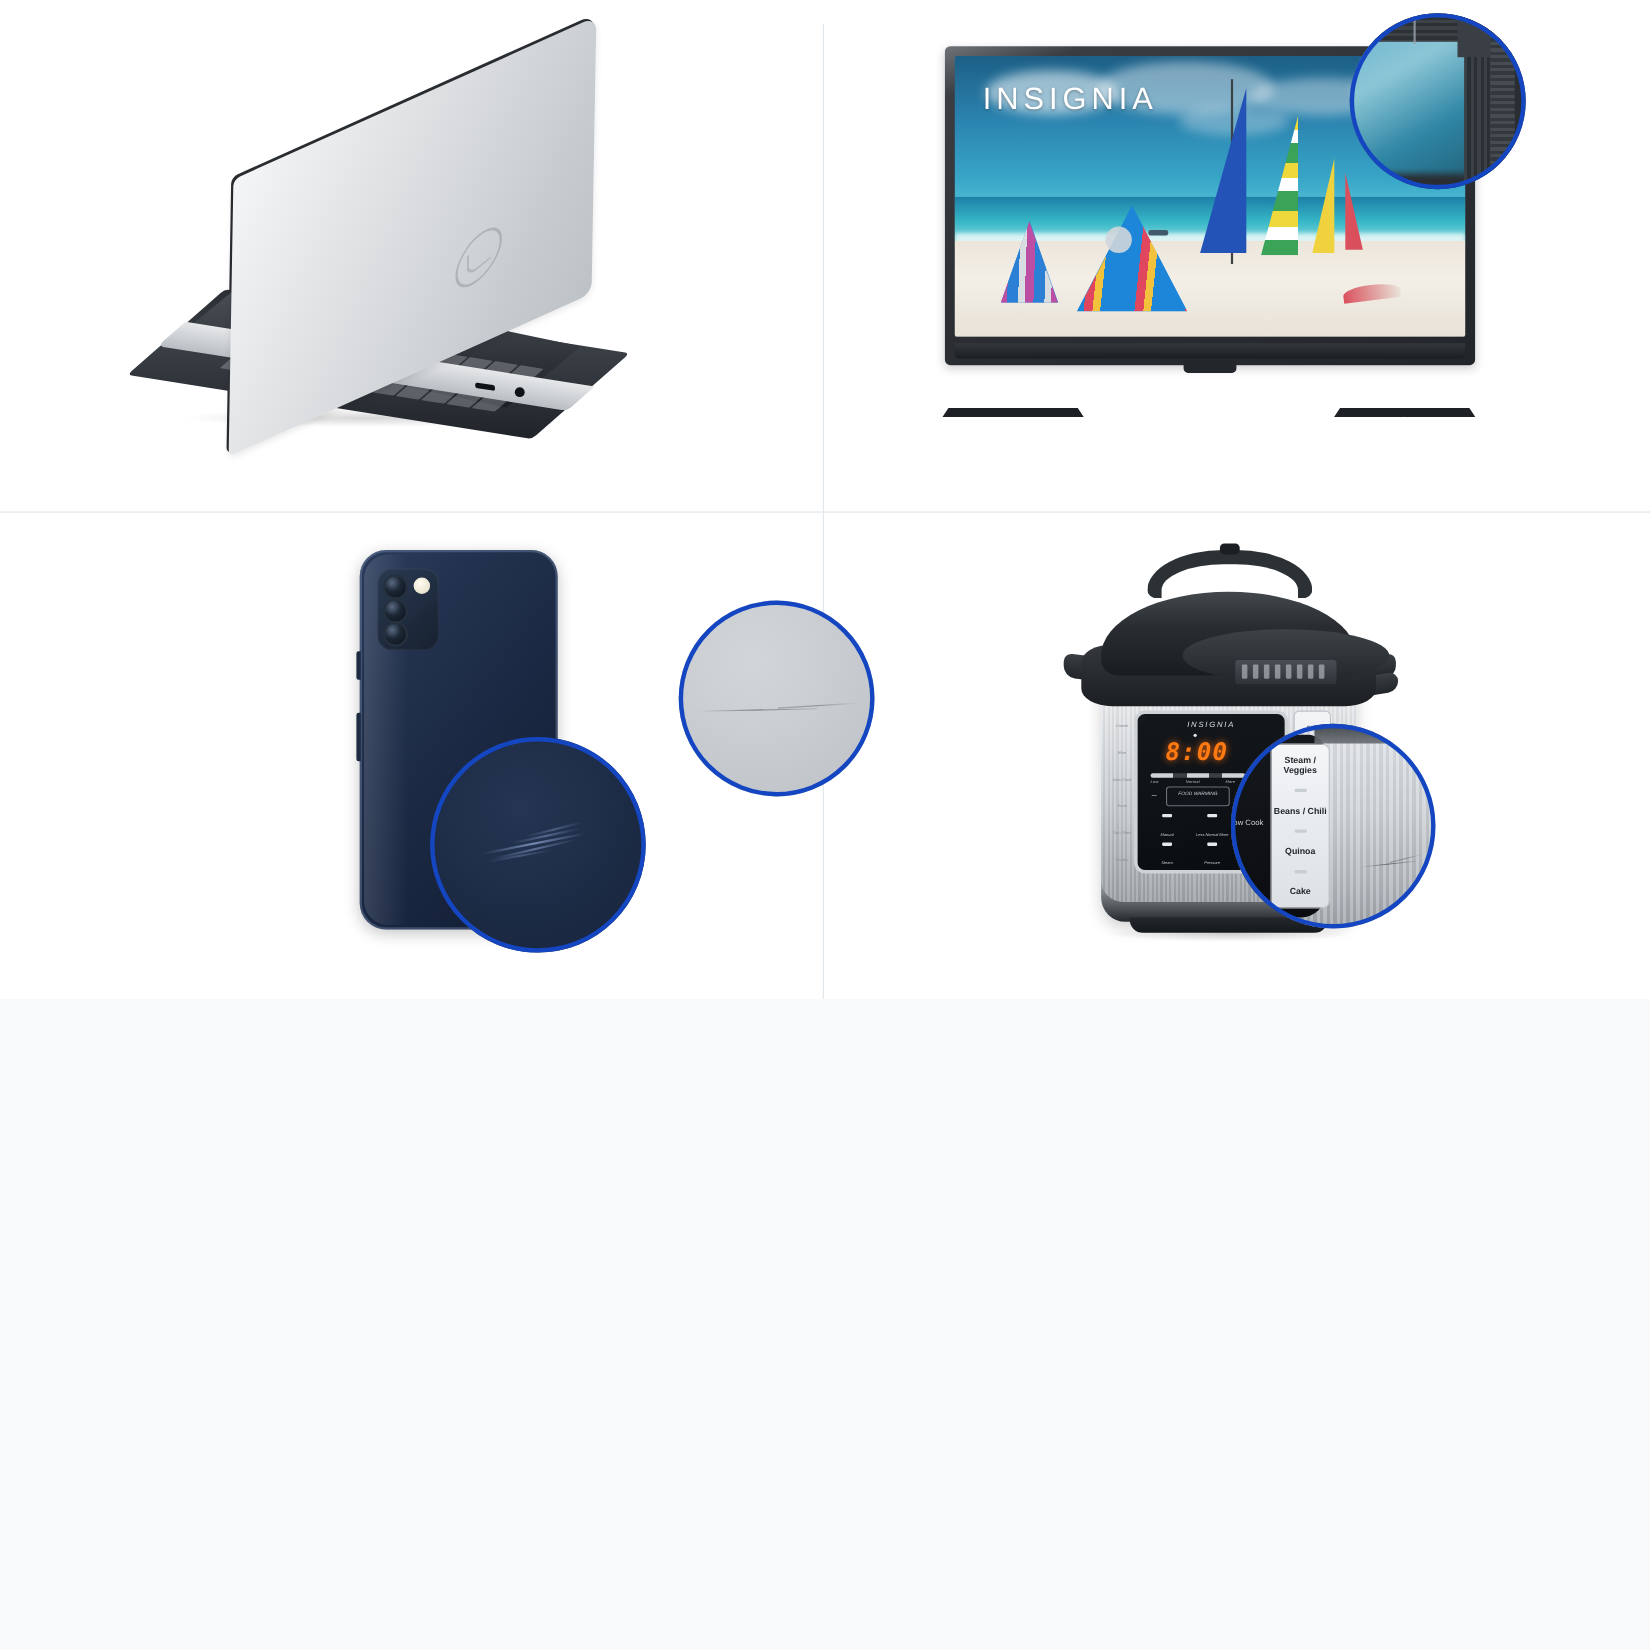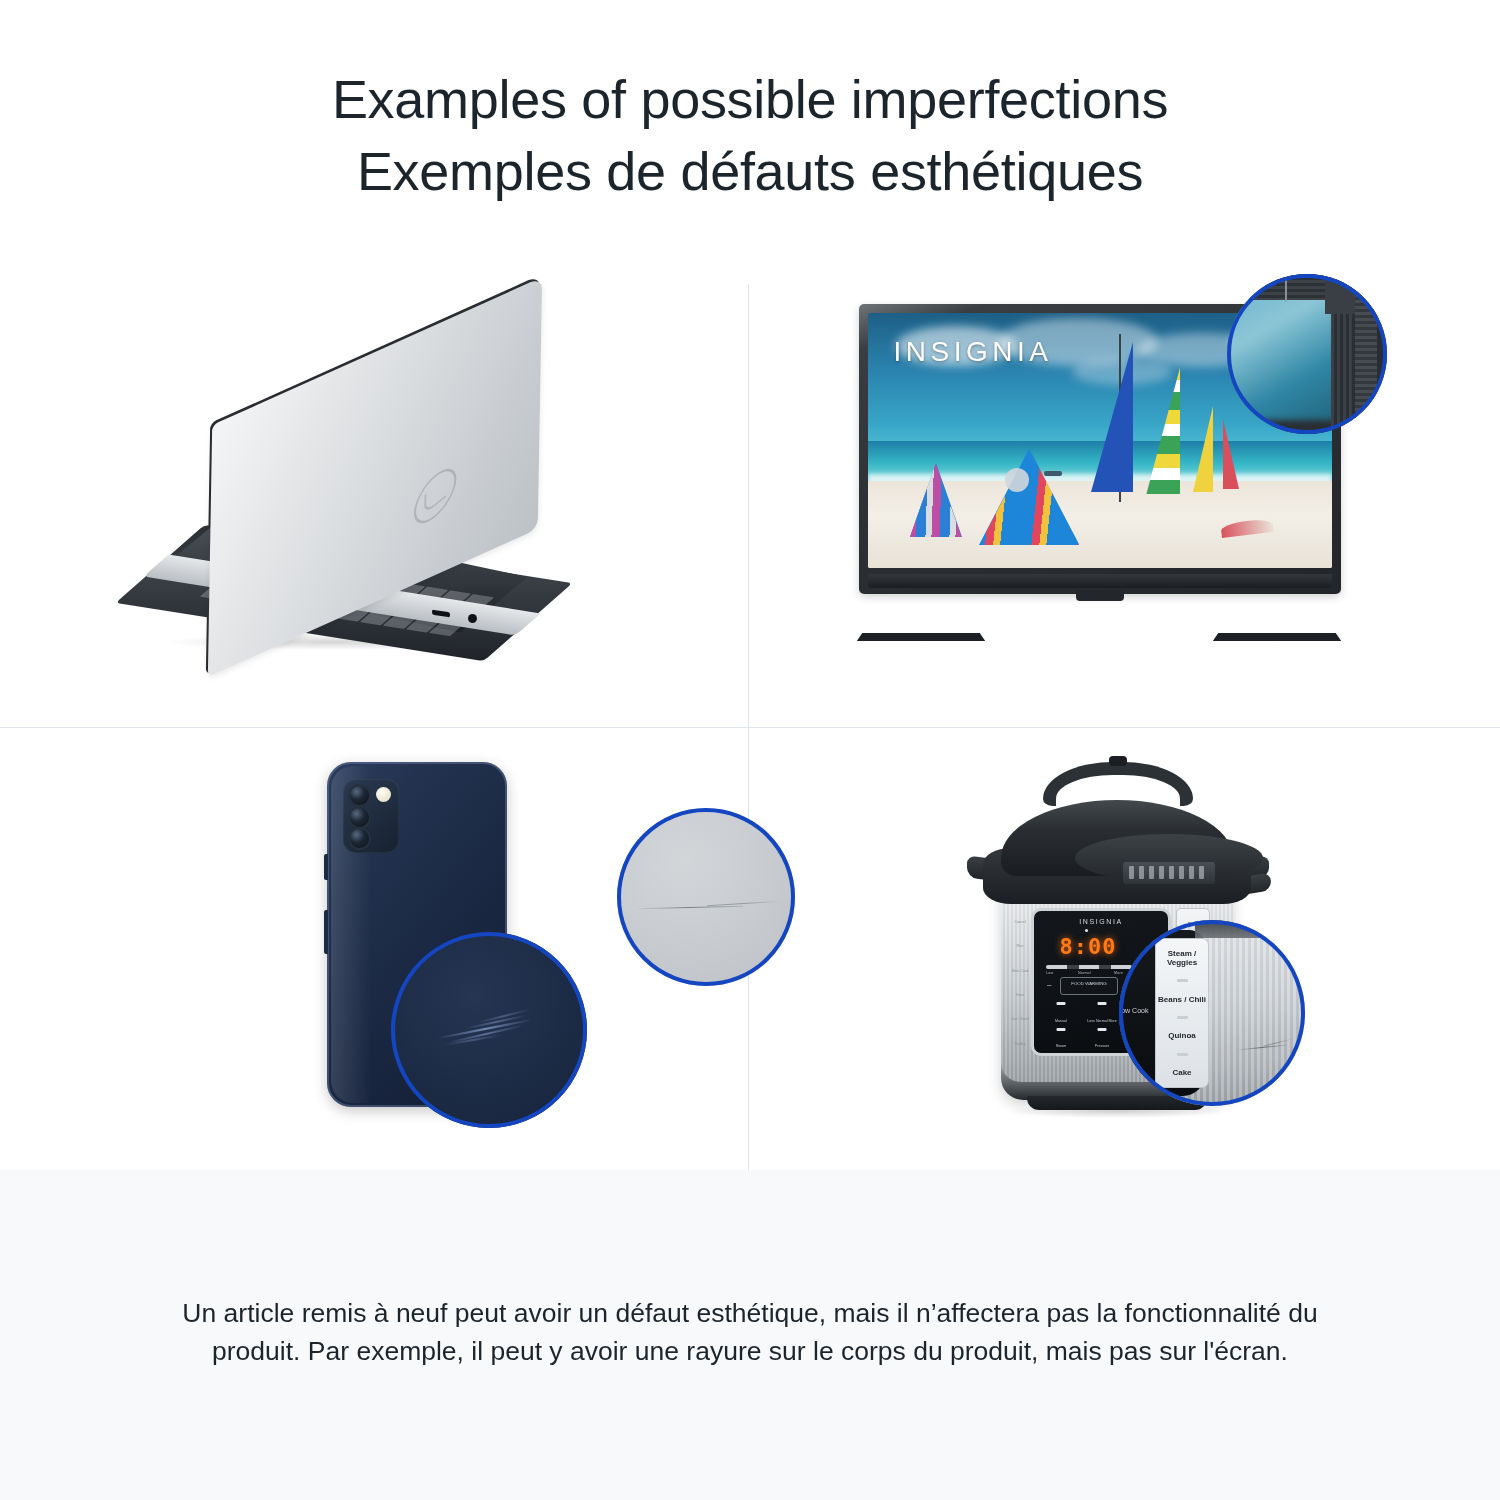--- a/index.html
+++ b/index.html
@@ -339,20 +339,21 @@
   .scratch-p i:nth-child(4){left:40px;top:3px;width:54px;transform:rotate(-14deg);opacity:.5;}
   .scratch-p i:nth-child(5){left:6px;top:27px;width:60px;transform:rotate(-10deg);opacity:.45;}
 
   
   .cooker-wrap{position:absolute;left:200px;top:24px;width:360px;height:400px;}
   .ck-body{
     position:absolute;left:52px;top:130px;width:232px;height:218px;
     background:linear-gradient(180deg,#2b2f33 0 10px,#cfd3d6 10px,#eef0f2 22%,#b9bec2 58%,#8d9297 86%,#24282c 100%);
     border-radius:10px 10px 22px 22px;
     box-shadow:0 5px 14px rgba(0,0,0,.18);
+    font-style:italic;
   }
   .ck-steel{
     position:absolute;left:0;top:12px;width:232px;height:188px;
     border-radius:6px 6px 20px 20px;
     background:
       repeating-linear-gradient(90deg,rgba(255,255,255,.16) 0 2px,rgba(0,0,0,.04) 2px 4px),
       linear-gradient(180deg,#e9ebed,#c3c8cc 55%,#9ba0a5 100%);
   }
   .ck-panel{
     position:absolute;left:30px;top:26px;width:140px;height:148px;
@@ -544,24 +545,20 @@
     max-width:1140px;
   }
   .para.p1{margin:0 0 26px 0;}
   .para.p2{margin:0;}
 </style>
 </head>
 <body>
 
 <div class="page">
 
-  <div class="title-block">
-    <div class="title-line">Examples of possible imperfections</div>
-    <div class="title-line">Exemples de défauts esthétiques</div>
-  </div>
 
   <div class="grid">
     <div class="vline"></div>
     <div class="hline"></div>
 
     <div class="cell tl">
       <div class="laptop-wrap">
         <div class="laptop-shadow"></div>
         <div class="lid-edge"></div>
         <div class="base"></div>
@@ -795,16 +792,15 @@
           </div>
           <div class="mc-top-steel"></div>
           <div class="mc-scratch"></div>
         </div>
         <div class="mag-ring" style="left:170px;top:168px;width:186px;height:186px;"></div>
       </div>
     </div>
   </div>
 
   <div class="footer">
-    <p class="para p2">Un article remis à neuf peut avoir un défaut esthétique, mais il n’affectera pas la fonctionnalité du produit. Par exemple, il peut y avoir une rayure sur le corps du produit, mais pas sur l'écran.</p>
   </div>
 
 </div>
 
 </body></html>

